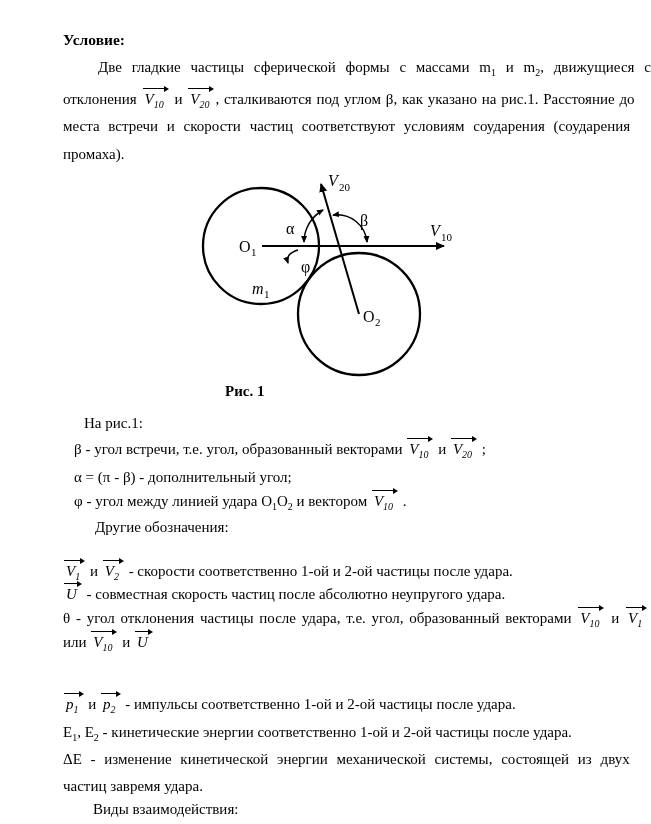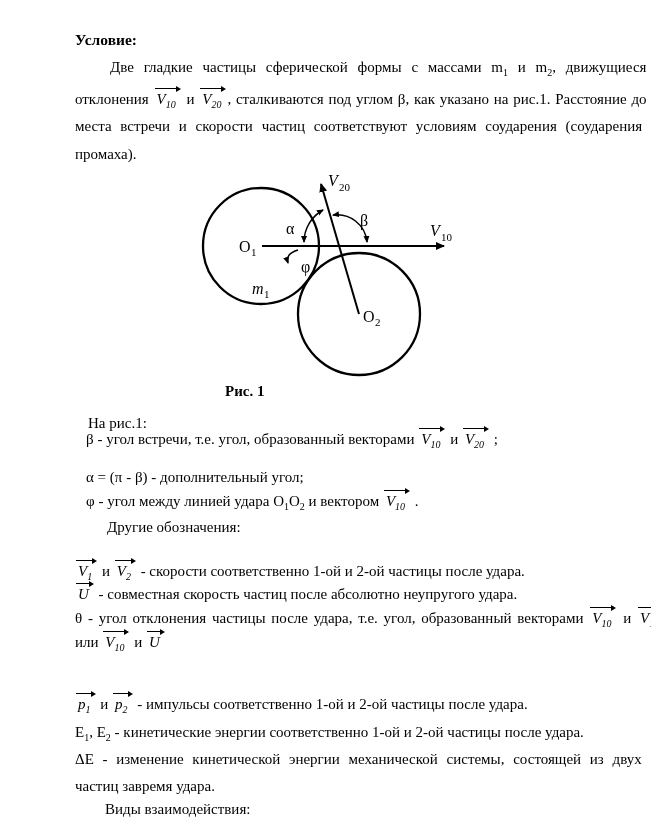--- a/index.html
+++ b/index.html
@@ -11,21 +11,20 @@
     font-family: "Liberation Serif", serif;
     color: #000;
   }
   .page { position: absolute; inset: 0; }
   .ln {
     position: absolute;
     left: 63px;
     font-size: 15px;
     line-height: 19px;
     white-space: nowrap;
-    margin-left: 12px;
   }
   .title { font-weight: bold; font-size: 15.5px; }
   .it { }
   sub { font-size: 10px; line-height: 0; }
   
   .vec {
     position: relative;
     display: inline-block;
     font-style: italic;
     padding: 3px 5px 0 2px;
@@ -105,22 +104,22 @@
     <text x="328" y="16" class="svg-lbl svg-it">V</text>
     <text x="339" y="21" class="svg-sub">20</text>
 
     <text x="286" y="64" class="svg-greek">α</text>
     <text x="360" y="56" class="svg-greek">β</text>
     <text x="301" y="102" class="svg-greek">φ</text>
   </svg>
 
   <div class="fig-caption">Рис. 1</div>
 
-  <div class="ln" style="top:414px; left:76px;"><span>На рис.1:</span></div>
-  <div class="ln" style="top:427px; left:74px;"><span>β - угол встречи, т.е. угол, образованный векторами </span><span class="vec">V<sub>10</sub></span><span> и </span><span class="vec">V<sub>20</sub></span><span> ;</span></div>
+  <div class="ln" style="top:414px; left:84px;"><span>На рис.1:</span></div>
+  <div class="ln" style="top:437px; left:74px;"><span>β - угол встречи, т.е. угол, образованный векторами </span><span class="vec">V<sub>10</sub></span><span> и </span><span class="vec">V<sub>20</sub></span><span> ;</span></div>
   <div class="ln" style="top:468px; left:74px;"><span>α = (π - β) - дополнительный угол;</span></div>
   <div class="ln" style="top:489px; left:74px;"><span>φ - угол между линией удара </span><span class="it">O<sub>1</sub></span><span class="it">O<sub>2</sub></span><span> и вектором </span><span class="vec">V<sub>10</sub></span><span> .</span></div>
   <div class="ln" style="top:518px; left:95px;"><span>Другие обозначения:</span></div>
   <div class="ln" style="top:559px;"><span class="vec">V<sub>1</sub></span><span> и </span><span class="vec">V<sub>2</sub></span><span> - скорости соответственно 1-ой и 2-ой частицы после удара.</span></div>
   <div class="ln" style="top:582px;"><span class="vec">U</span><span> - совместная скорость частиц после абсолютно неупругого удара.</span></div>
   <div class="ln" style="top:606px; word-spacing:2px;"><span>θ - угол отклонения частицы после удара, т.е. угол, образованный векторами </span><span class="vec">V<sub>10</sub></span><span> и </span><span class="vec">V<sub>1</sub></span></div>
   <div class="ln" style="top:630px;"><span>или </span><span class="vec">V<sub>10</sub></span><span> и </span><span class="vec">U</span></div>
   <div class="ln" style="top:692px;"><span class="vec">p<sub>1</sub></span><span> и </span><span class="vec">p<sub>2</sub></span><span> - импульсы соответственно 1-ой и 2-ой частицы после удара.</span></div>
   <div class="ln" style="top:723px;text-align:center;"><span class="it">E<sub>1</sub></span><span>, </span><span class="it">E<sub>2</sub></span><span> - кинетические энергии соответственно 1-ой и 2-ой частицы после удара.</span></div>
   <div class="ln" style="top:750px; word-spacing:5px;"><span>Δ</span><span class="it">E</span><span> - изменение кинетической энергии механической системы, состоящей из двух</span></div>

